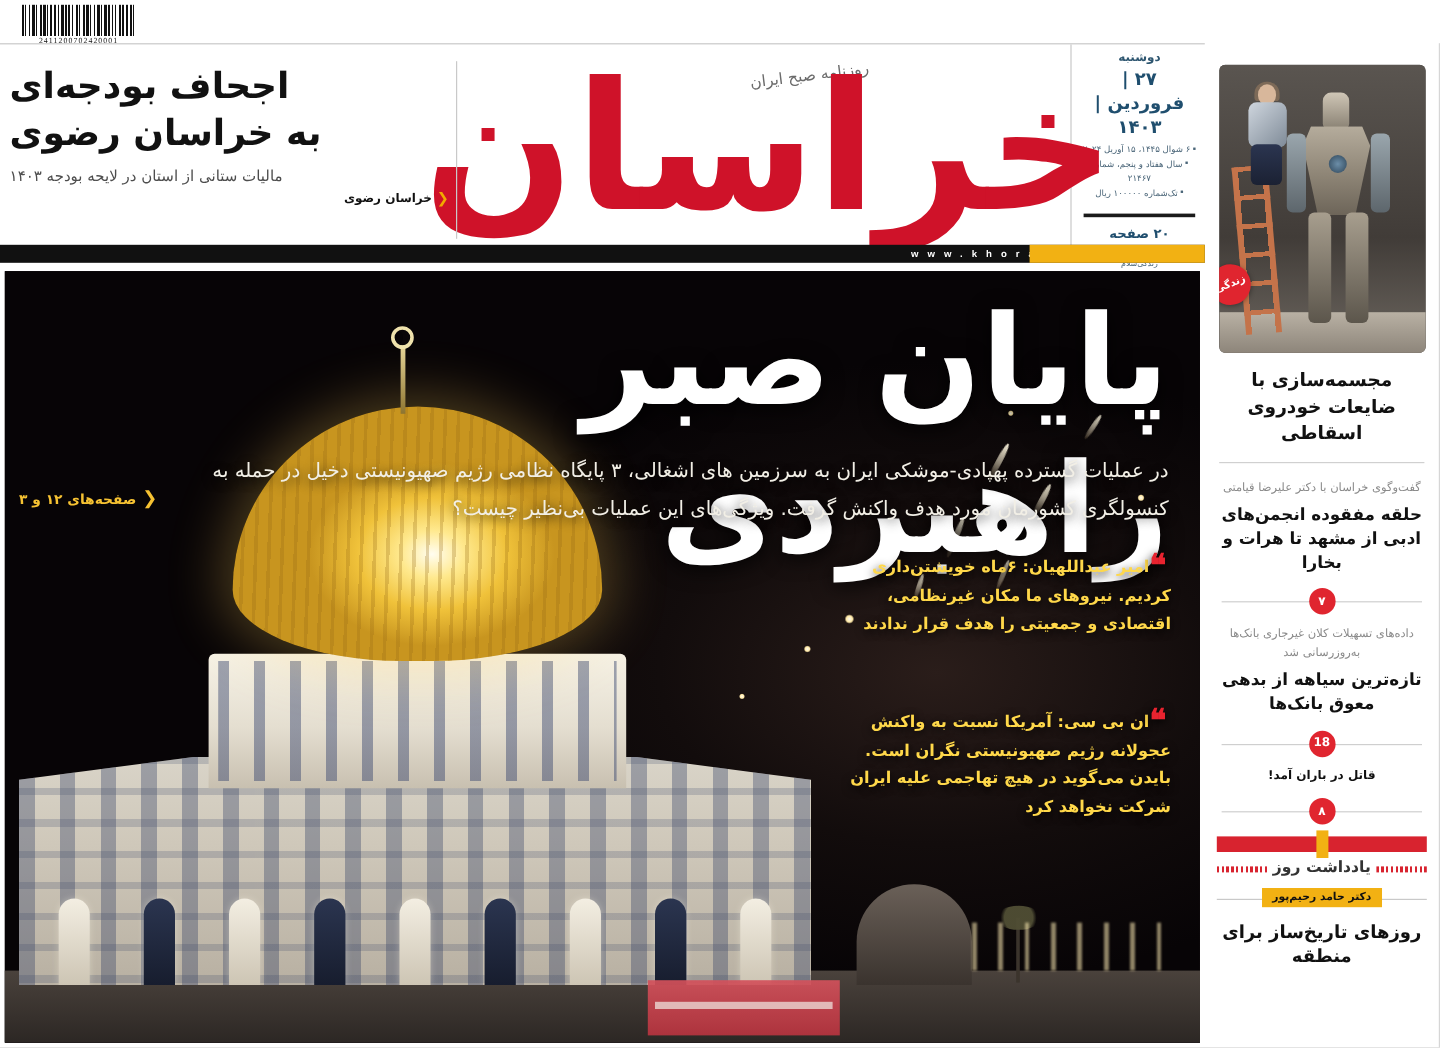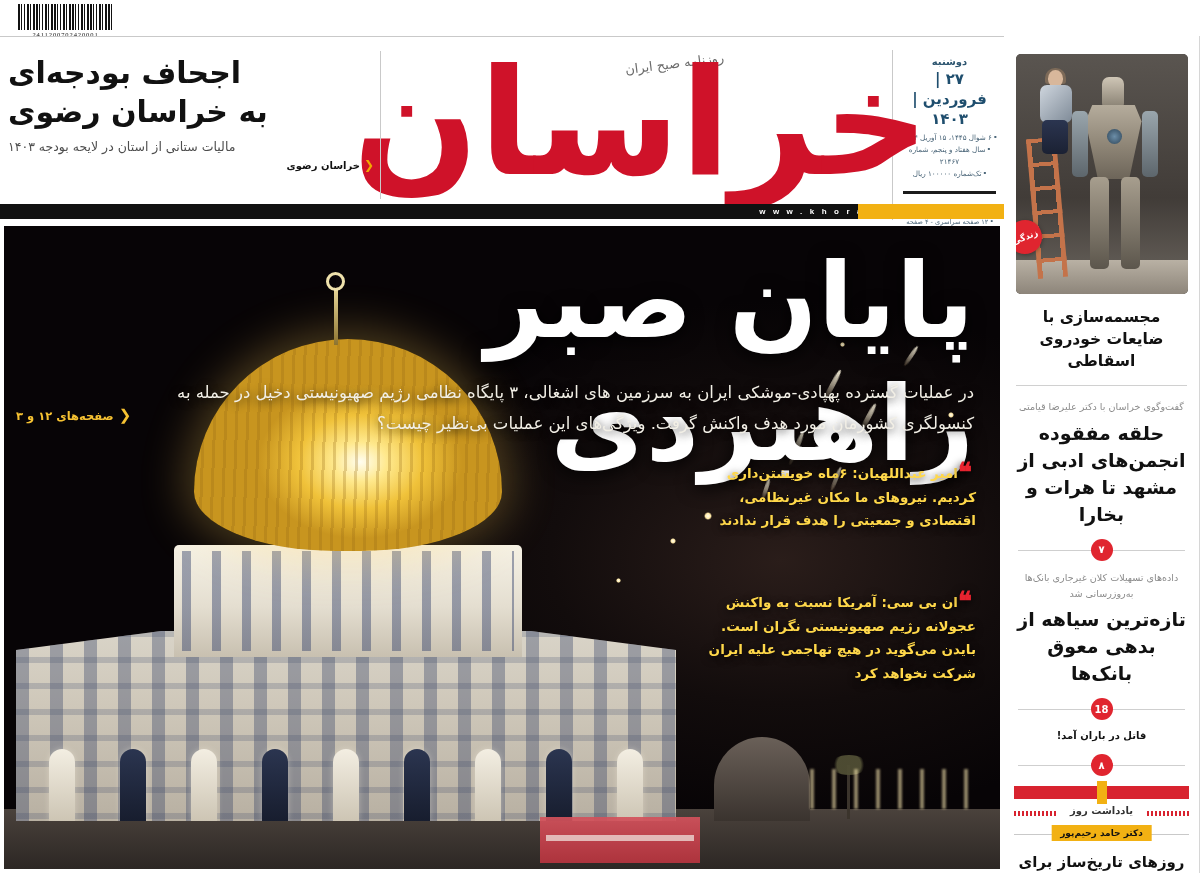--- a/index.html
+++ b/index.html
@@ -18,21 +18,21 @@
       #111 0 2px, #fff 2px 3px, #111 3px 4px, #fff 4px 6px,
       #111 6px 7px, #fff 7px 9px, #111 9px 11px, #fff 11px 12px,
       #111 12px 13px, #fff 13px 15px, #111 15px 17px, #fff 17px 18px);
   }
   .barcode-num { font-family: Liberation Serif, serif; font-size: 6.5px;
     letter-spacing: 0.9px; color: #111; margin-top: 1px; text-align: center; direction: ltr; }
 
   
   .masthead { position: absolute; top: 36px; left: 0; width: 1004px; height: 172px;
     border-top: 1px solid #c9c9c9; }
-  .datebox { position: absolute; top: 13px; right: 0; width: 112px; height: 170px;
+  .datebox { position: absolute; top: 0; right: 0; width: 112px; height: 170px;
     border-left: 1px solid #c9c9c9; padding: 6px 6px 0 8px; text-align: center;
     direction: rtl; color: #3d5a70; }
   .dow { font-size: 10px; font-weight: bold; color: #2e5670; line-height: 1.25; }
   .gdate { font-size: 15px; font-weight: bold; color: #1f4e6e; line-height: 1.35;
     letter-spacing: -0.2px; }
   .dmeta { font-size: 7.2px; color: #4a6578; line-height: 1.65; margin-top: 3px; }
   .dmeta div::before { content: "\25AA"; font-size: 4px; vertical-align: 2px;
     margin-left: 2px; color: #4a6578; }
   .drule { height: 3px; background: #1b1b1b; margin: 11px 2px 7px 2px; }
   .pages-count { font-size: 11px; font-weight: bold; color: #1f4e6e; line-height: 1.3; }
@@ -206,38 +206,38 @@
     font-weight: bold; display: flex; align-items: center; justify-content: center;
     transform: rotate(-22deg); box-shadow: 0 1px 4px rgba(0,0,0,.35); }
 
   .sb-h1 { font-size: 15.5px; font-weight: bold; color: #111; line-height: 1.42;
     text-align: center; margin-top: 12px; }
   .sb-red { font-size: 9.8px; font-weight: bold; color: #d8232f; line-height: 1.6;
     text-align: center; margin-top: 5px; }
 
   .sb-rule { height: 1px; background: #d0d0d0; margin: 13px 2px; }
   .sb-kicker { font-size: 9.6px; color: #8a8a8a; line-height: 1.65; text-align: center; }
-  .sb-title { font-size: 19px; font-weight: bold; color: #111; line-height: 1.42;
+  .sb-title { font-size: 14px; font-weight: bold; color: #111; line-height: 1.42;
     text-align: center; margin-top: 5px; letter-spacing: -0.3px; }
   .sb-title.sm { font-size: 10px; }
 
   .pagemark { position: relative; height: 22px; margin: 11px 0 9px 0; }
   .pagemark .line { position: absolute; top: 11px; left: 4px; right: 4px; height: 1px;
     background: #cfcfcf; }
   .pagemark .circle { position: absolute; top: 0; left: 50%; transform: translateX(-50%);
     width: 22px; height: 22px; border-radius: 50%; background: #e0252f; color: #fff;
     font-size: 10px; font-weight: bold; display: flex; align-items: center;
     justify-content: center; }
 
   
   .note-bar { position: relative; height: 13px; margin-top: 10px;
     background: #d8232f; }
   .note-bar .tick { position: absolute; left: 50%; transform: translateX(-50%);
     top: -5px; width: 10px; height: 23px; background: #f2b113; }
-  .note-label { margin-top: 6px; text-align: center; font-size: 10px; color: #333;
+  .note-label { margin-top: 6px; text-align: center; font-size: 13px; color: #333;
     font-weight: bold; position: relative; }
   .note-label::before, .note-label::after { content: ""; position: absolute; top: 6px;
     width: 42px; height: 5px;
     background: repeating-linear-gradient(90deg, #d8232f 0 2px, #fff 2px 4px); }
   .note-label::before { right: 0; }
   .note-label::after { left: 0; }
   .byline-row { position: relative; height: 18px; margin-top: 9px; }
   .byline-row .hr { position: absolute; top: 9px; left: 0; right: 0; height: 1px;
     background: #c9c9c9; }
   .byline { position: absolute; left: 50%; transform: translateX(-50%); top: 0;

